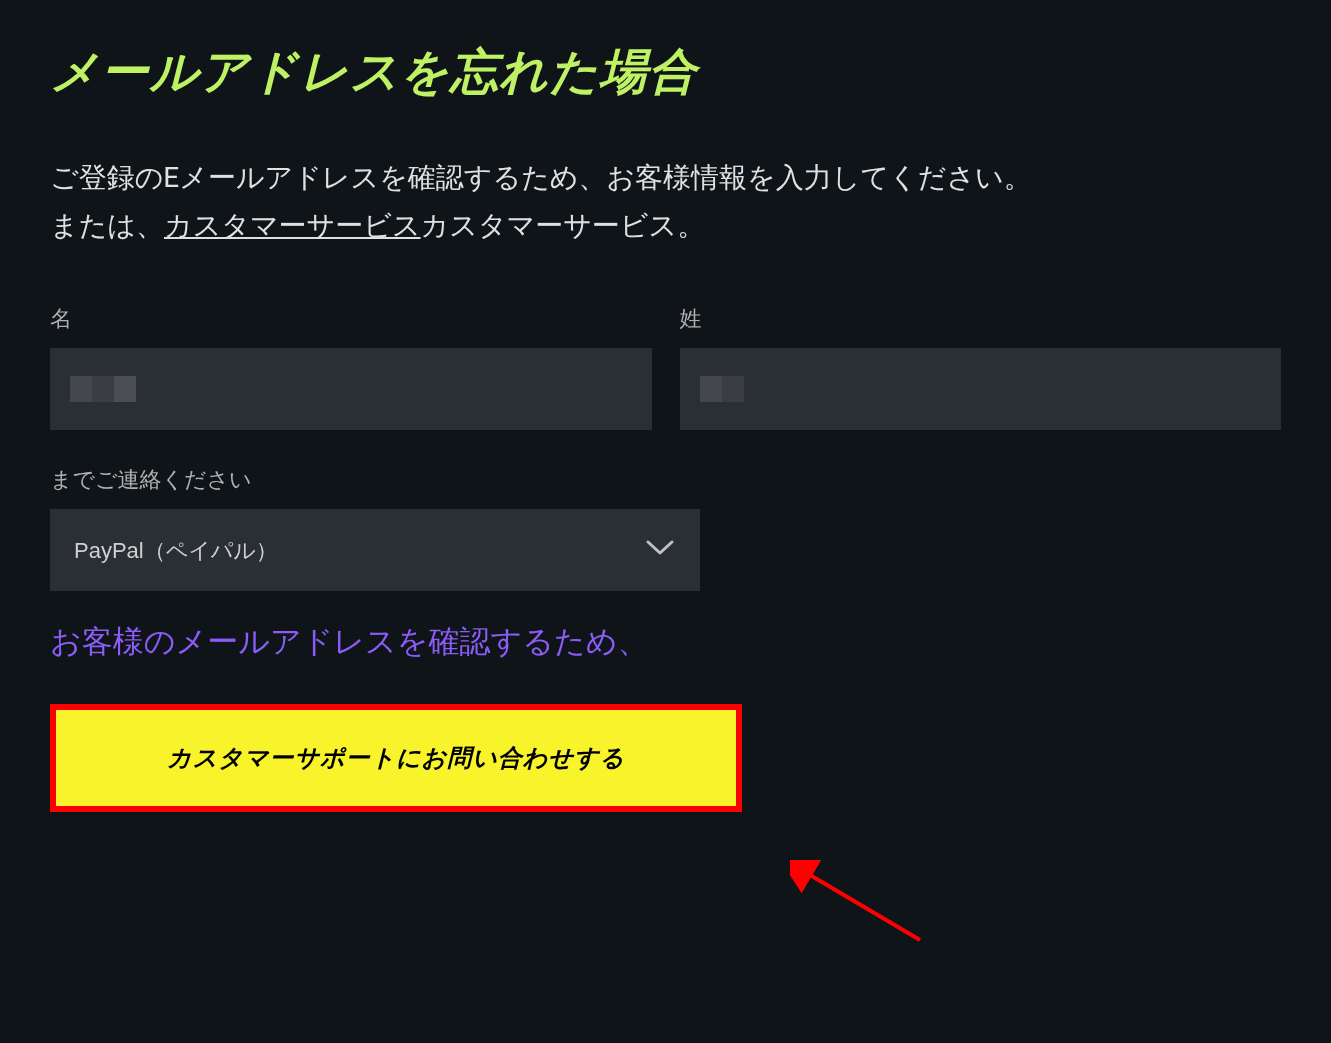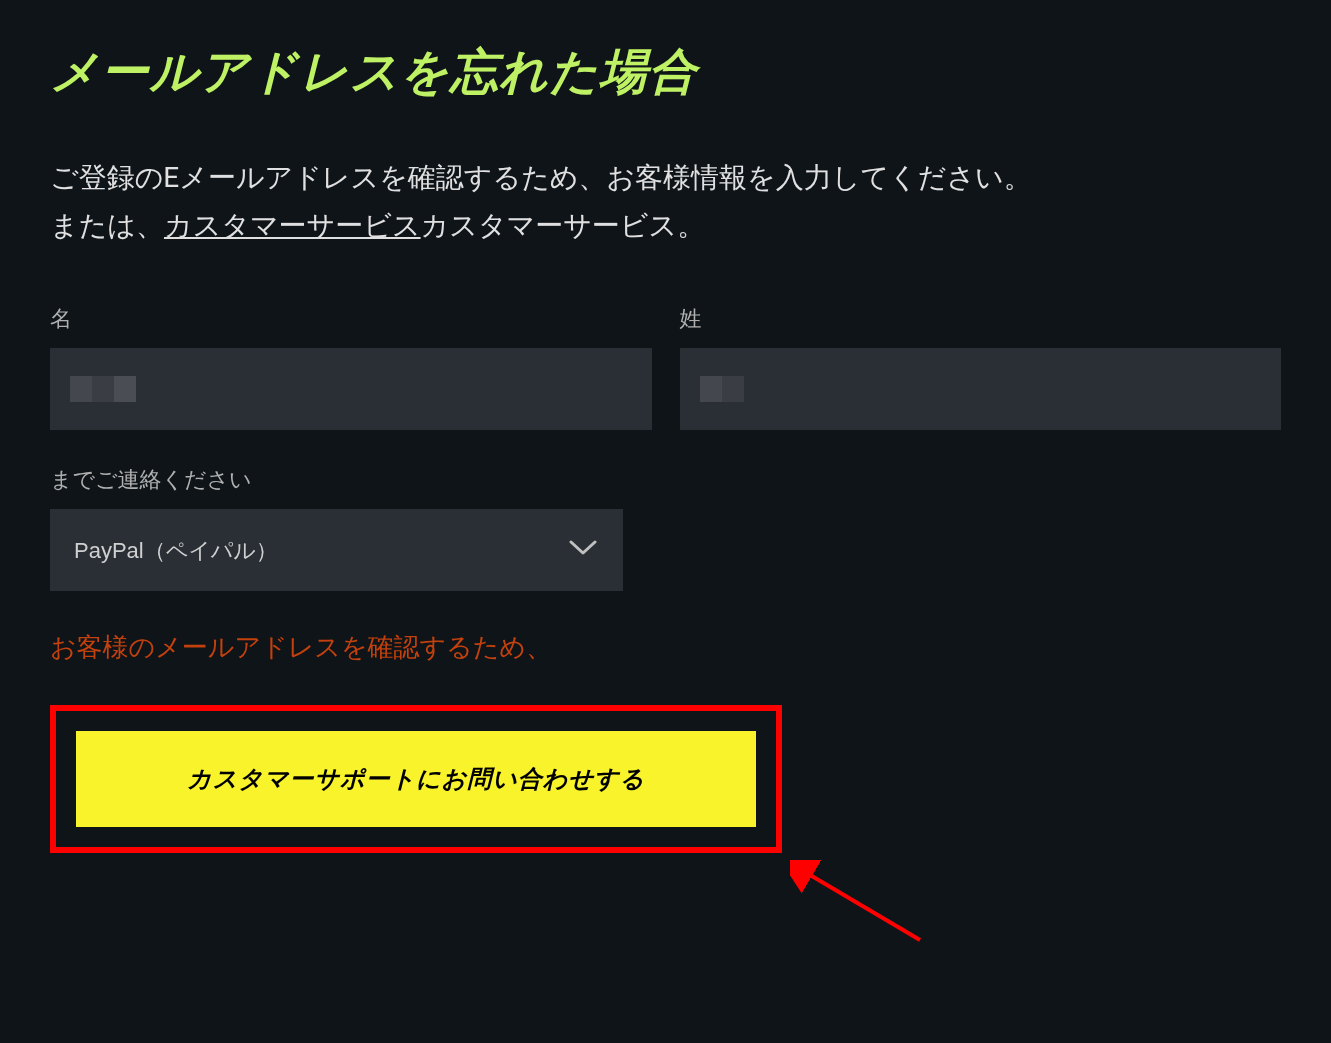--- a/index.html
+++ b/index.html
@@ -56,50 +56,49 @@
     }
     .blur-block {
       display: flex;
       gap: 0;
     }
     .blur-seg {
       height: 26px;
     }
     .select-wrapper {
       position: relative;
-      width: 573px;
+      width: 650px;
     }
     .form-select {
       width: 100%;
       height: 82px;
       background-color: #2a2f36;
       border: none;
       color: #d0d0d0;
       font-size: 22px;
       padding: 0 24px;
       appearance: none;
       cursor: pointer;
     }
     .chevron-icon {
       position: absolute;
       right: 26px;
       top: 50%;
       transform: translateY(-50%);
       pointer-events: none;
     }
     .helper-text {
-      color: #c2410c;
-      font-size: 26px;
+      color: #8b5cf6;
+      font-size: 31px;
       line-height: 1.9;
-      margin-top: 32px;
+      margin-top: 22px;
       margin-bottom: 32px;
     }
     .cta-highlight {
       border: 6px solid #ff0000;
-      padding: 20px;
       display: inline-block;
       position: relative;
       text-decoration: underline;
     }
     .cta-button {
       background-color: #f8f32b;
       color: #000000;
       border: none;
       font-size: 24px;
       font-weight: 900;

